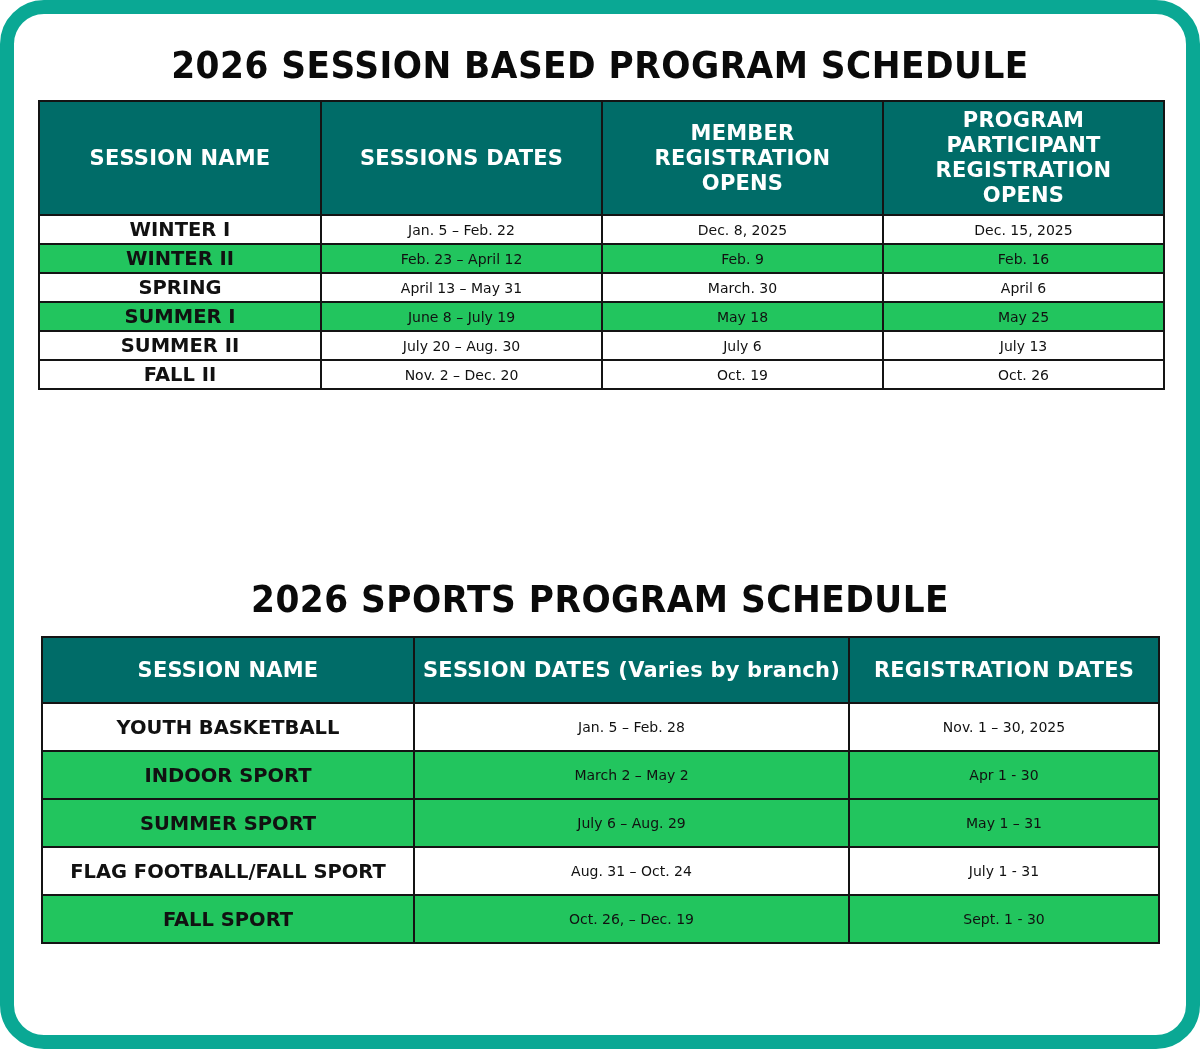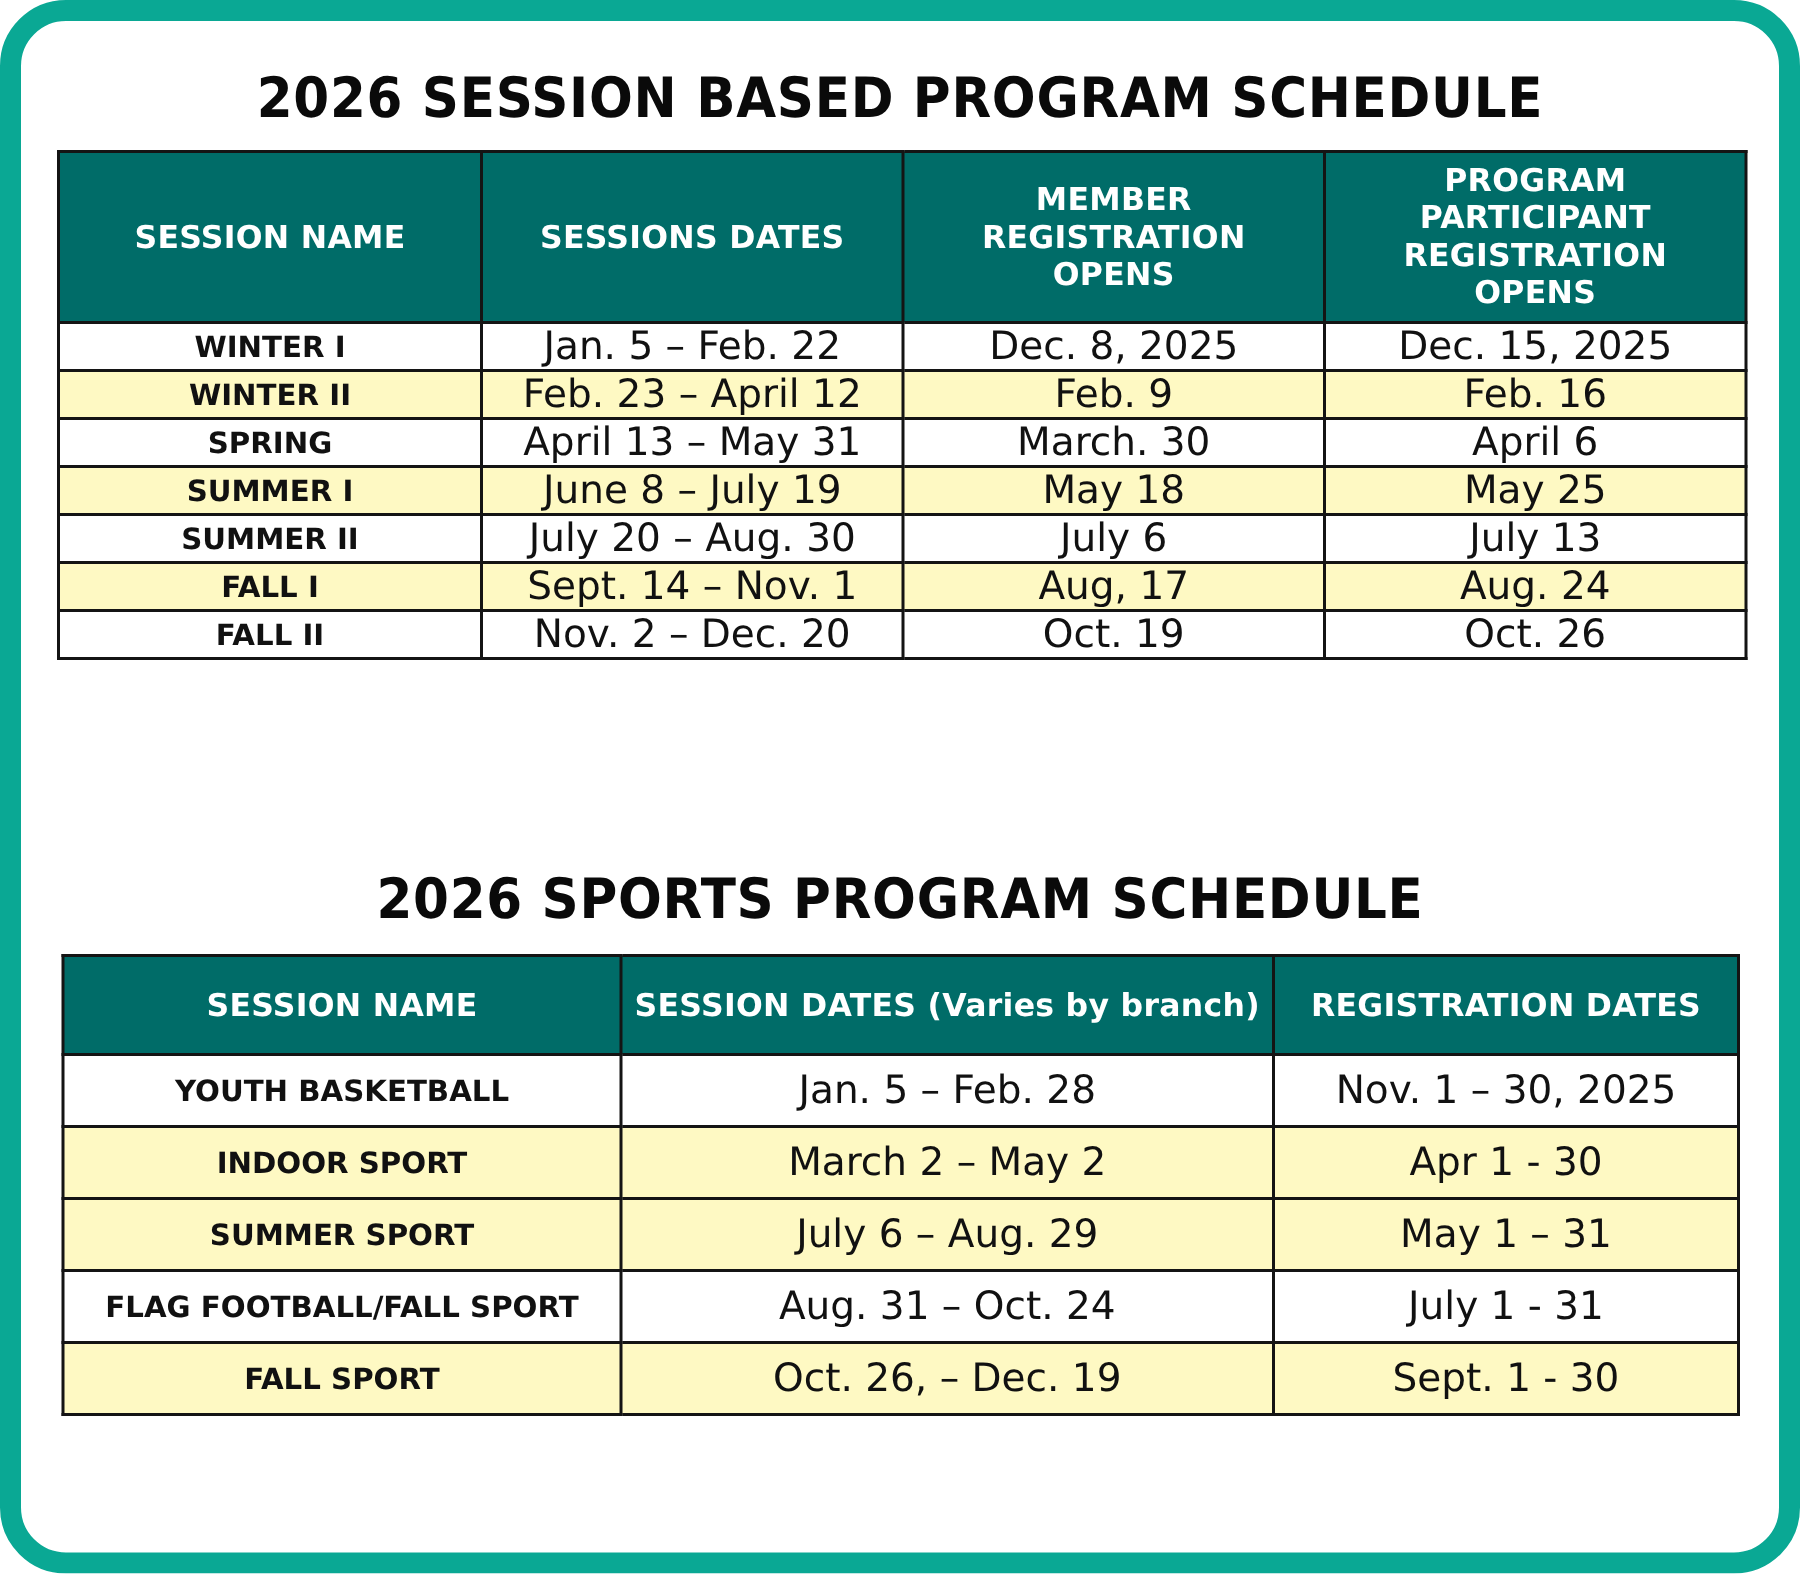--- a/index.html
+++ b/index.html
@@ -27,23 +27,23 @@
       font-family: "DejaVu Sans", sans-serif;
     }
     table.sched th, table.sched td {
       border: 2px solid #141414; text-align: center; vertical-align: middle;
       padding: 0; box-sizing: border-box;
     }
     table.sched th {
       background: #006c68; color: #ffffff; font-weight: bold;
       font-size: 21px; line-height: 25px; letter-spacing: 0.2px;
     }
-    table.sched td { color: #111111; font-size: 26px; }
+    table.sched td { color: #111111; font-size: 14px; }
     table.sched td.name { font-weight: bold; font-size: 19.5px; }
-    table.sched tr.alt td { background: #fef9c3; }
+    table.sched tr.alt td { background: #22c55e; }
     table.sched tr.plain td { background: #ffffff; }
 
     #t1 { left: 38px; top: 100px; width: 1125px; }
     #t1 th { height: 114px; }
     #t1 td { height: 29px; }
     #t2 { left: 41px; top: 636px; width: 1117px; }
     #t2 th { height: 66px; }
     #t2 td { height: 48px; }
     .hdr-line { display: block; }
   </style>
@@ -106,26 +106,20 @@
       <td>June 8 – July 19</td>
       <td>May 18</td>
       <td>May 25</td>
     </tr>
     <tr class="plain">
       <td class="name">SUMMER II</td>
       <td>July 20 – Aug. 30</td>
       <td>July 6</td>
       <td>July 13</td>
     </tr>
-    <tr class="alt">
-      <td class="name">FALL I</td>
-      <td>Sept. 14 – Nov. 1</td>
-      <td>Aug, 17</td>
-      <td>Aug. 24</td>
-    </tr>
     <tr class="plain">
       <td class="name">FALL II</td>
       <td>Nov. 2 – Dec. 20</td>
       <td>Oct. 19</td>
       <td>Oct. 26</td>
     </tr>
   </tbody>
 </table>
 
 <div class="title title-2">2026 SPORTS PROGRAM SCHEDULE</div>

